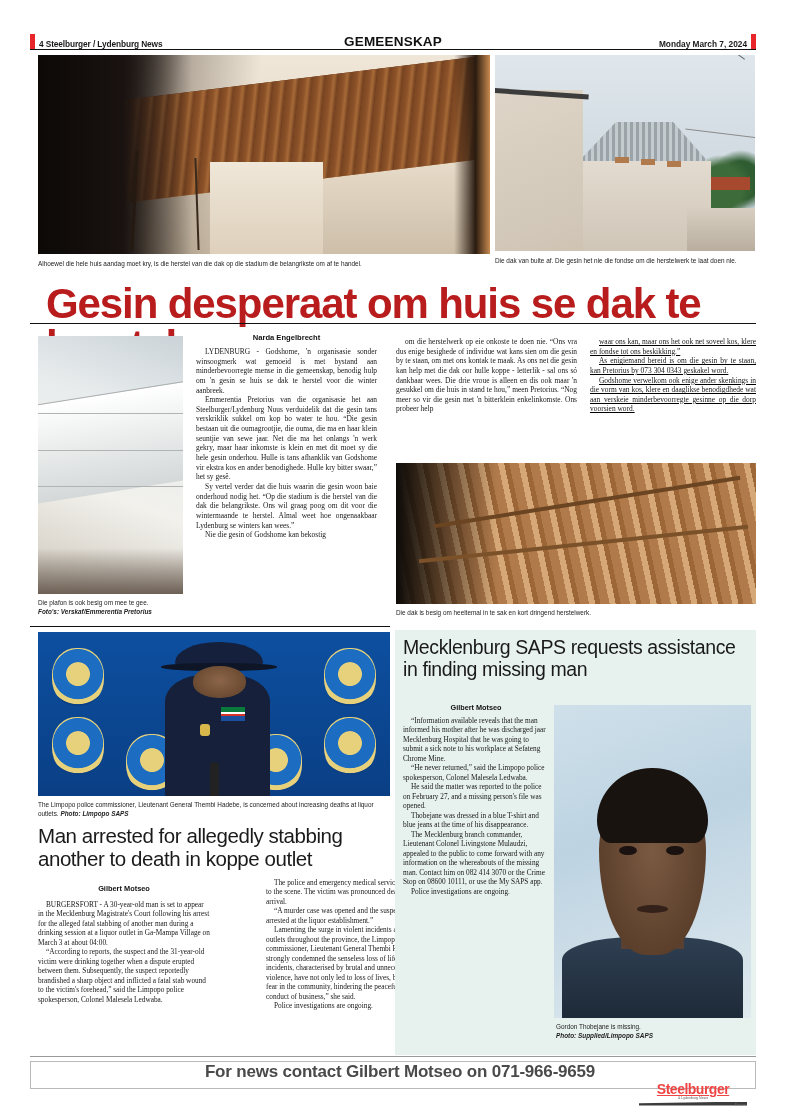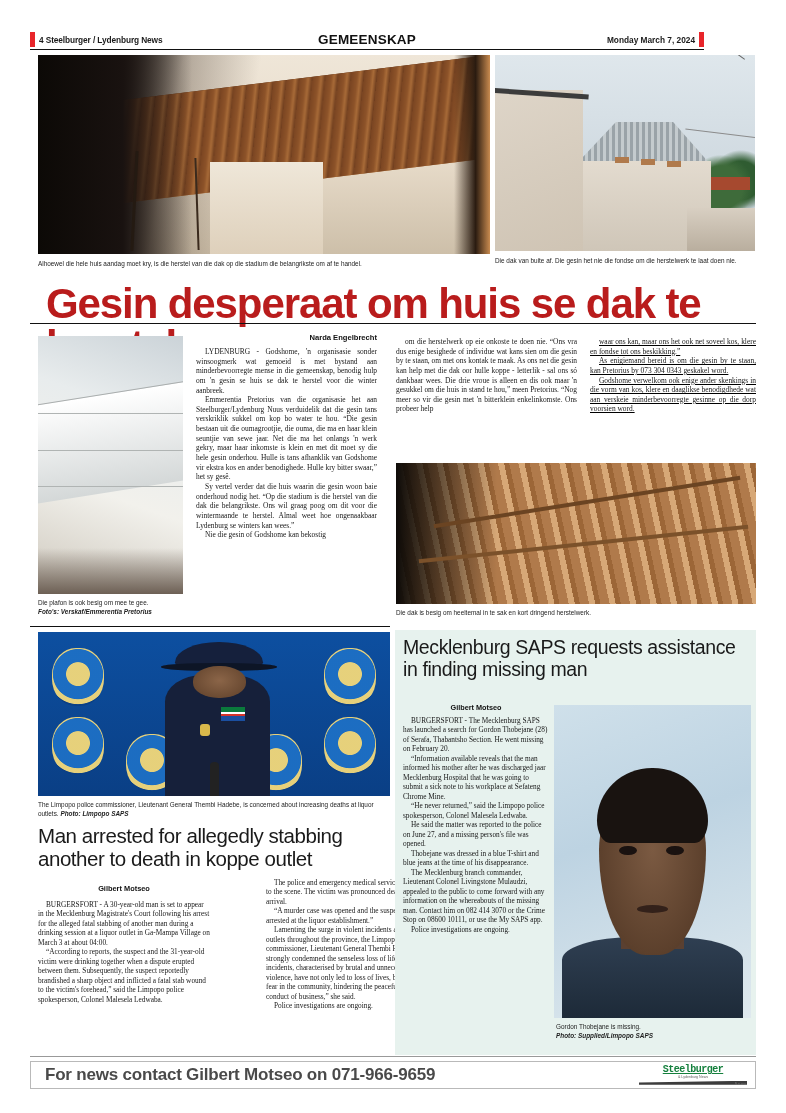--- a/index.html
+++ b/index.html
@@ -14,22 +14,22 @@
     position: relative;
     width: 786px;
     height: 1113px;
     background: #fff;
     padding: 0;
   }
 
   
   .masthead {
     position: absolute;
-    left: 30px; top: 30px; width: 674px; height: 20px;
-    display: flex; align-items: center;
+    left: 30px; top: 30px; width: 726px; height: 20px;
+    display: flex; align-items: flex-end;
     border-bottom: 1.2px solid #111;
   }
   .mh-bar {
     width: 5px; height: 15px; background: #e8252a; flex: 0 0 auto;
   }
   .mh-left {
     font-family: "Liberation Sans", sans-serif;
     font-size: 8.3px; font-weight: bold; color: #1a1a1a;
     margin-left: 4px; letter-spacing: -0.1px; white-space: nowrap;
   }
@@ -115,21 +115,21 @@
     transform: scaleX(1.0);
   }
   #headline-rule {
     position: absolute; left: 30px; top: 323px; width: 726px; height: 1.2px;
     background: #111;
   }
 
   
   .byline {
     font-family: "Liberation Sans", sans-serif;
-    font-weight: bold; font-size: 7.6px; text-align: right;
+    font-weight: bold; font-size: 7.6px; text-align: center;
     color: #111; margin-bottom: 5px;
   }
   .bodytext {
     font-family: "Liberation Serif", serif;
     font-size: 7.45px; line-height: 1.295; color: #171717;
     text-align: justify;
   }
   .bodytext p { text-indent: 9px; }
 
   #col1-main { position: absolute; left: 196px; top: 333px; width: 181px; }
@@ -254,34 +254,34 @@
 
   #bottom-rule {
     position: absolute; left: 30px; top: 1056px; width: 726px; height: 1px;
     background: #999;
   }
 
   
   #footer-banner {
     position: absolute; left: 30px; top: 1061px; width: 726px; height: 28px;
     border: 1px solid #b9b9b9; background: #fff;
-    display: flex; align-items: center;
+    display: flex; align-items: center; flex-direction: column;
   }
   #footer-text {
     font-family: "Liberation Sans", sans-serif;
     font-weight: bold; font-size: 17px; color: #4a4a4a;
     margin-left: 14px; letter-spacing: -0.2px; white-space: nowrap;
   }
   #footer-logo {
     margin-left: auto; margin-right: 8px; width: 108px; position: relative;
     text-align: center;
   }
   #footer-logo .lg-name {
-    font-family: Liberation Mono, monospace;
-    font-weight: bold; font-size: 10px; color: #15803d;
+    font-family: Liberation Sans, sans-serif;
+    font-weight: bold; font-size: 14px; color: #ef4444;
     letter-spacing: -0.5px; line-height: 1;
     text-decoration: underline;
   }
   #footer-logo .lg-sub {
     font-family: "Liberation Sans", sans-serif;
     font-size: 3.6px; color: #666; line-height: 1; margin-top: 1px;
   }
   #footer-logo .lg-swoosh {
     height: 4px; background: #3c3c3c; margin-top: 1px;
     clip-path: polygon(0% 40%, 100% 0%, 100% 100%, 0% 100%);
@@ -412,24 +412,23 @@
       <p>The police and emergency medical services were called to the scene. The victim was pronounced dead upon their arrival.</p>
       <p>“A murder case was opened and the suspect was arrested at the liquor establishment.”</p>
       <p>Lamenting the surge in violent incidents at liquor outlets throughout the province, the Limpopo police commissioner, Lieutenant General Thembi Hadebe, strongly condemned the senseless loss of life. “The incidents, characterised by brutal and unnecessary violence, have not only led to loss of lives, but also instil fear in the community, hindering the peaceful and lawful conduct of business,” she said.</p>
       <p>Police investigations are ongoing.</p>
     </div>
 
   <div id="saps-box" style="background: rgb(231, 242, 238);">
     <div id="saps-headline">Mecklenburg SAPS requests assistance in finding missing man</div>
     <div id="saps-byline">Gilbert Motseo</div>
     <div id="saps-body">
-        <p>BURGERSFORT - The Mecklenburg SAPS has launched a search for Gordon Thobejane (28) of Serafa, Thabantsho Section. He went missing on February 20.</p>
         <p>“Information available reveals that the man informed his mother after he was discharged jaar Mecklenburg Hospital that he was going to submit a sick note to his workplace at Sefateng Chrome Mine.</p>
         <p>“He never returned,” said the Limpopo police spokesperson, Colonel Malesela Ledwaba.</p>
-        <p>He said the matter was reported to the police on June 27, and a missing person's file was opened.</p>
+        <p>He said the matter was reported to the police on February 27, and a missing person's file was opened.</p>
         <p>Thobejane was dressed in a blue T-shirt and blue jeans at the time of his disappearance.</p>
         <p>The Mecklenburg branch commander, Lieutenant Colonel Livingstone Mulaudzi, appealed to the public to come forward with any information on the whereabouts of the missing man. Contact him on 082 414 3070 or the Crime Stop on 08600 10111, or use the My SAPS app.</p>
         <p>Police investigations are ongoing.</p>
       </div>
   </div>
 
   <div class="photo" id="photo-man">
     <div class="ph5-bg"></div>
     <div class="ph5-shirt"></div>
     <div class="ph5-neck"></div>

